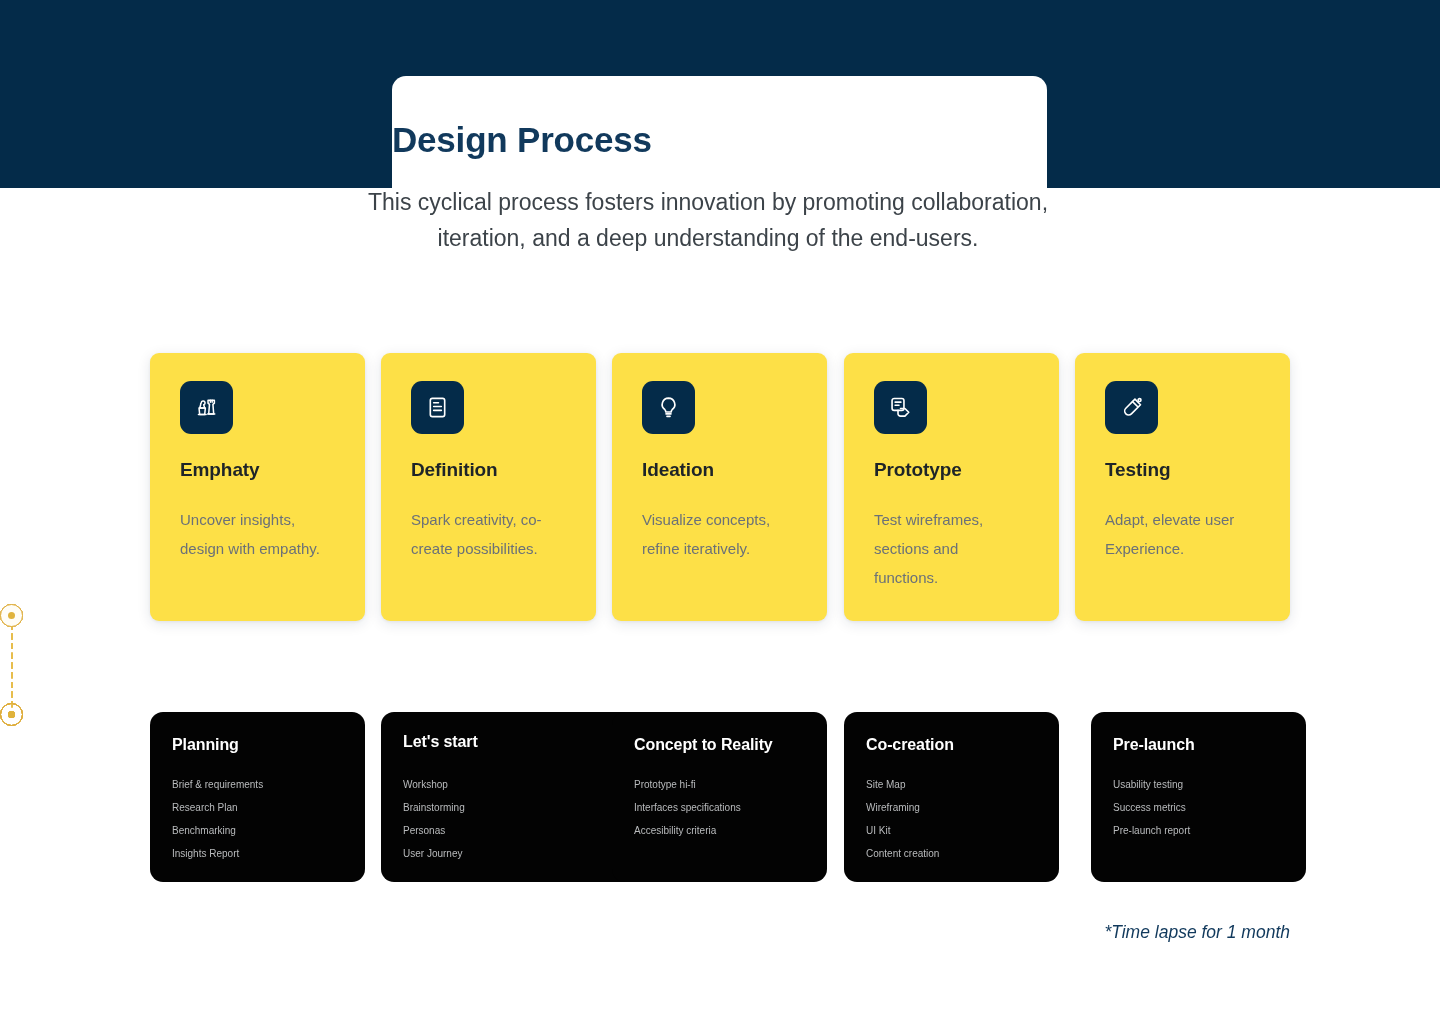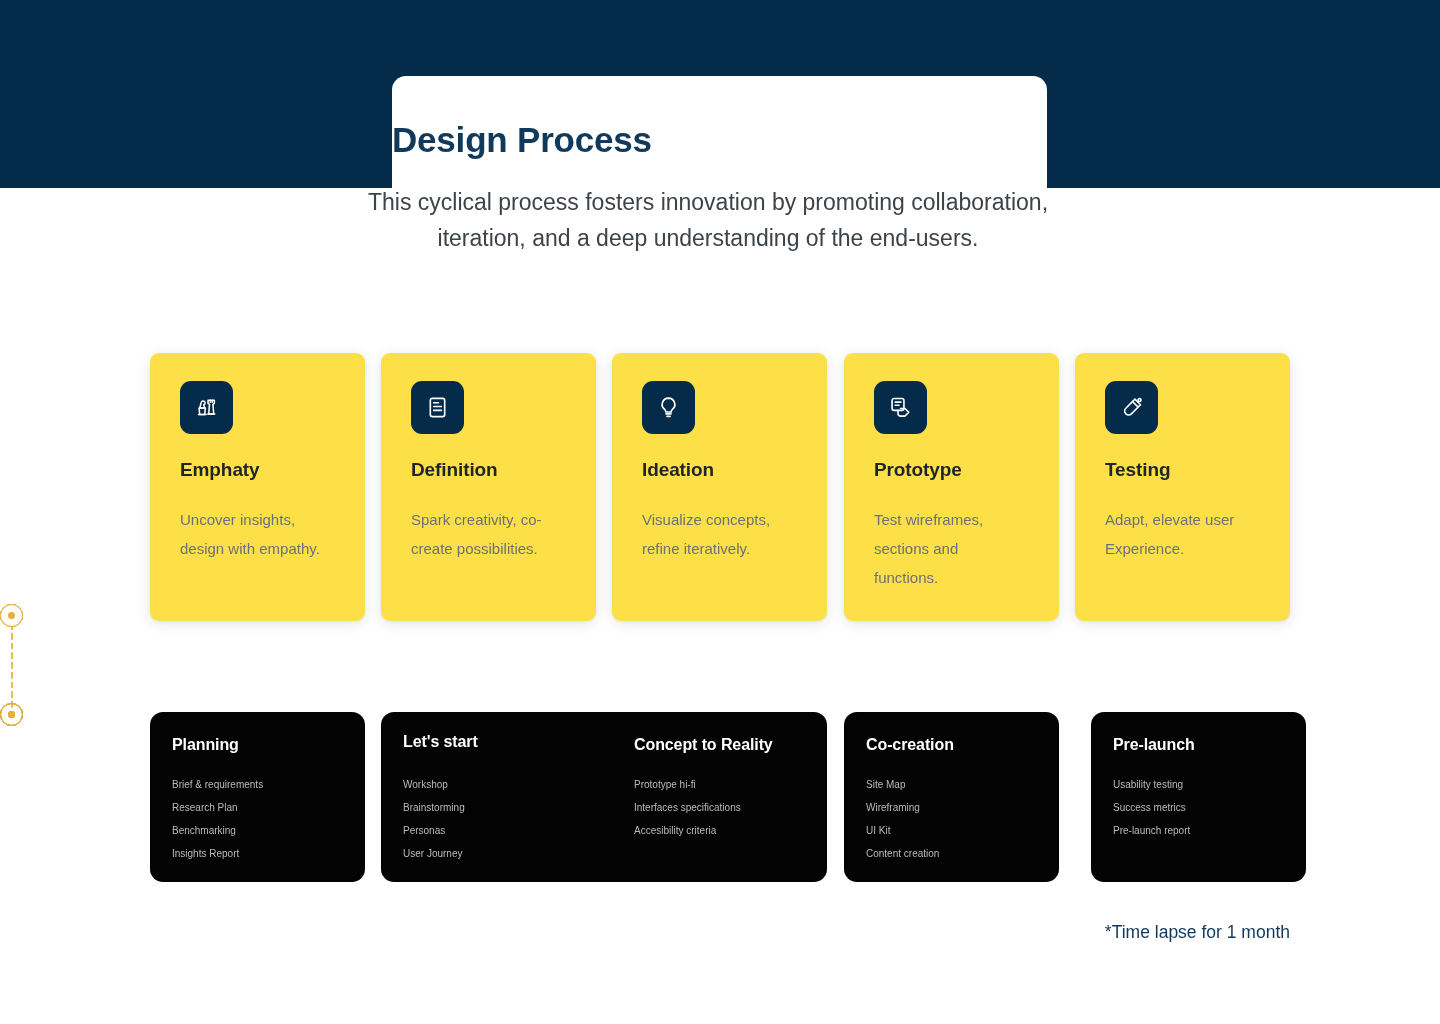--- a/index.html
+++ b/index.html
@@ -211,20 +211,21 @@
     white-space: nowrap;
   }
 
   
   #footer-note {
     position: absolute;
     right: 150px;
     top: 922px;
     font-size: 17.5px;
     color: #11395c;
+    font-style: italic;
   }
 </style>
 </head>
 <body>
 
 <div id="header-band"></div>
 <div id="header-card"></div>
 <div id="page-title">Design Process</div>
 <div id="page-subtitle">This cyclical process fosters innovation by promoting collaboration, iteration, and a deep understanding of the end-users.</div>
 

